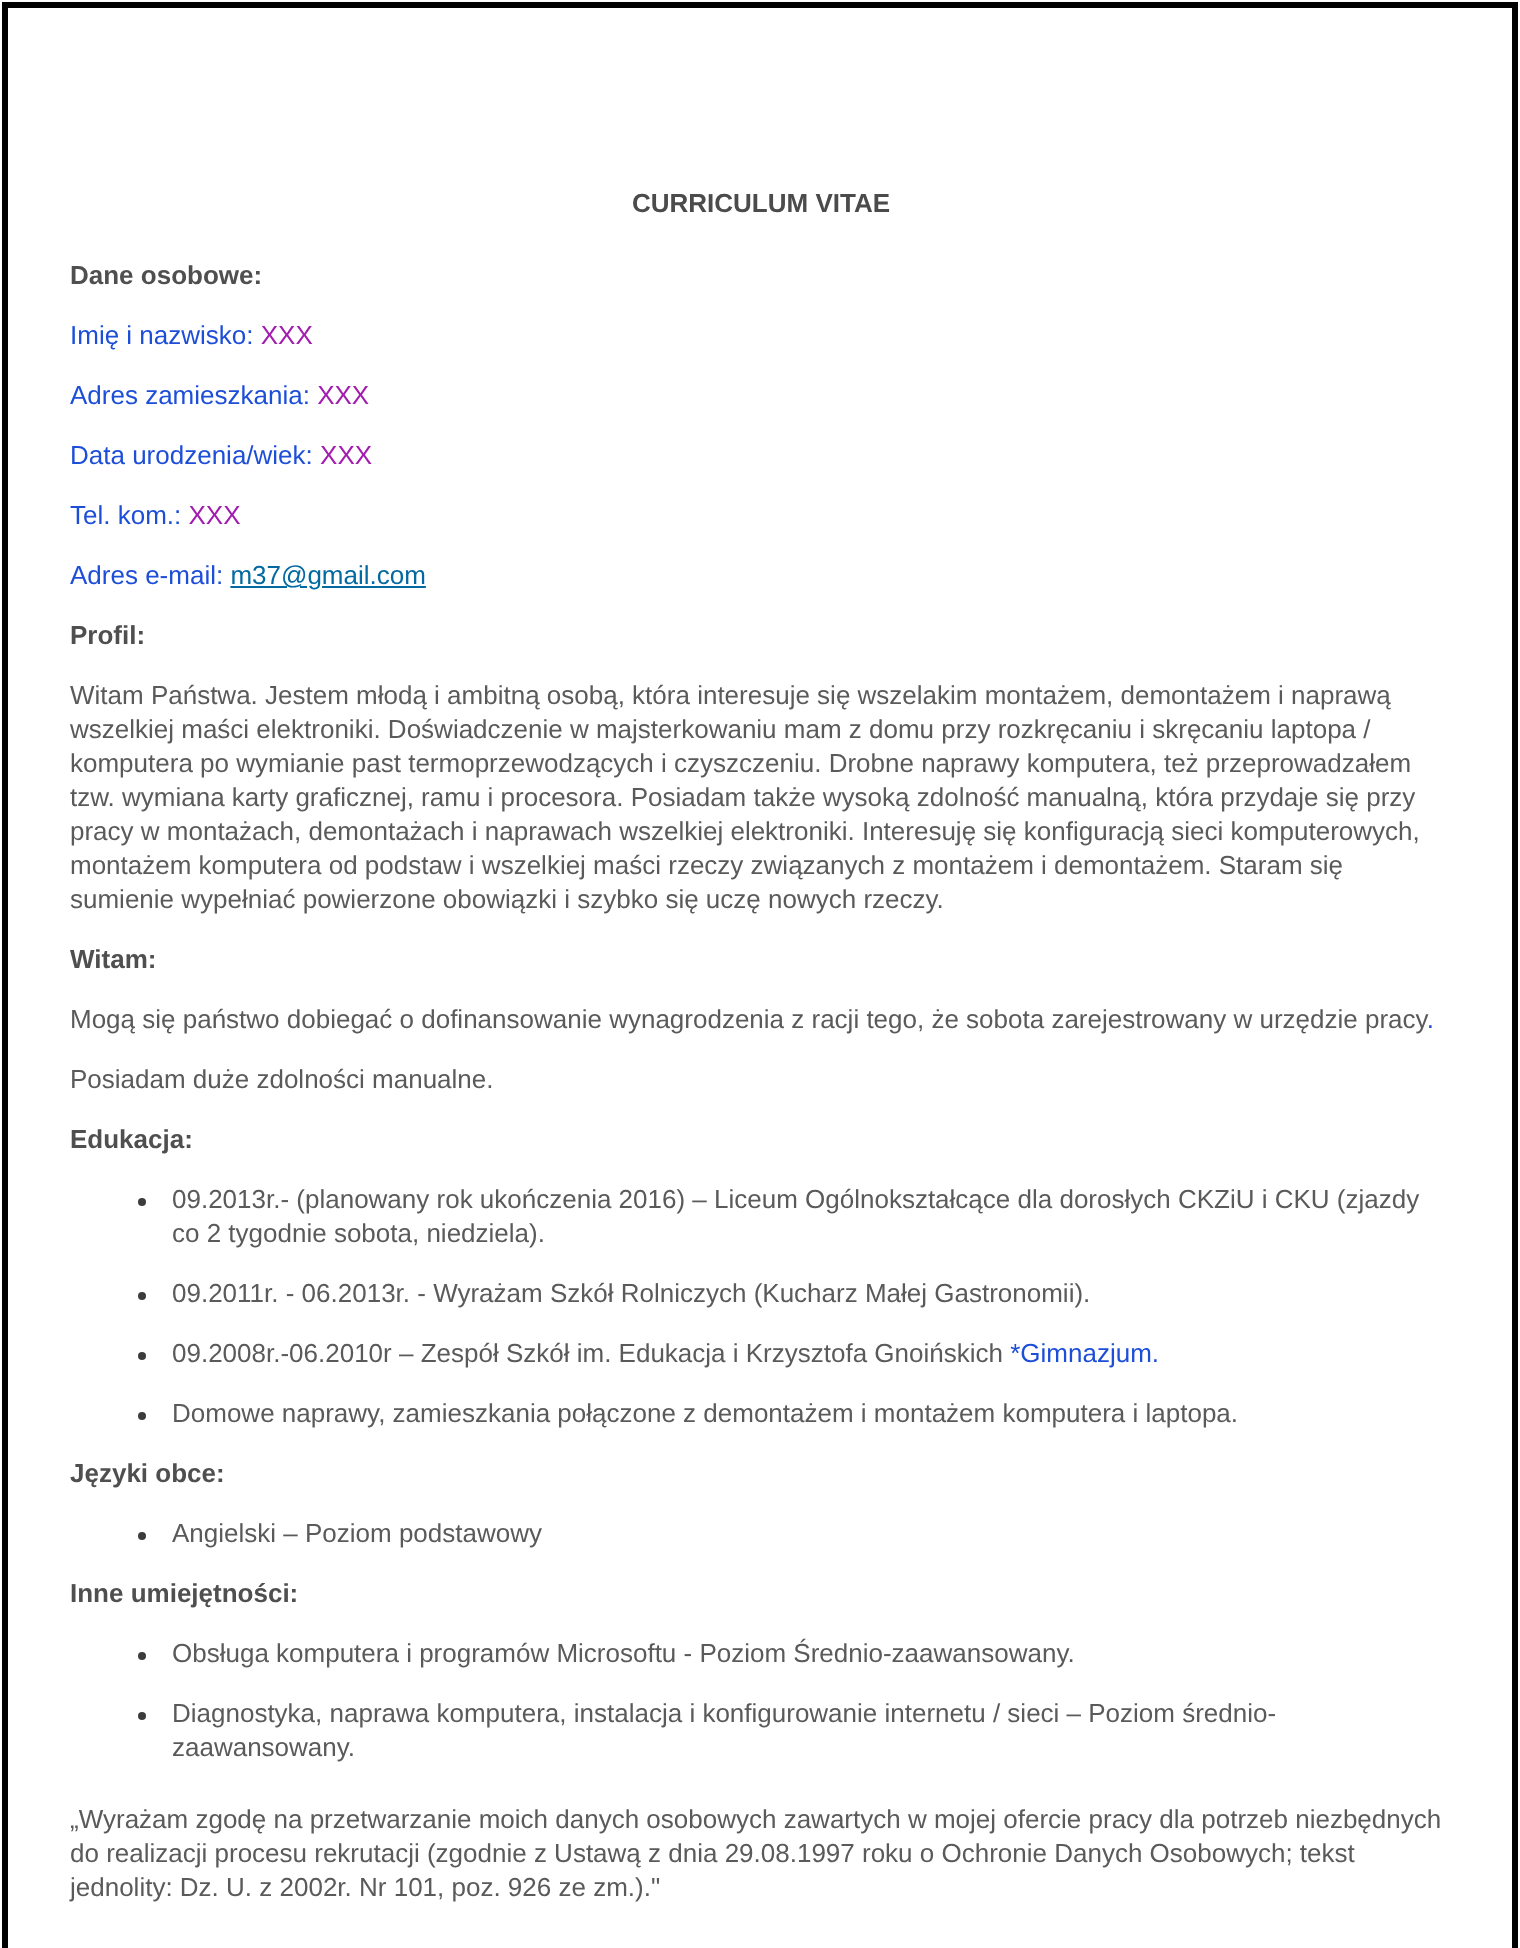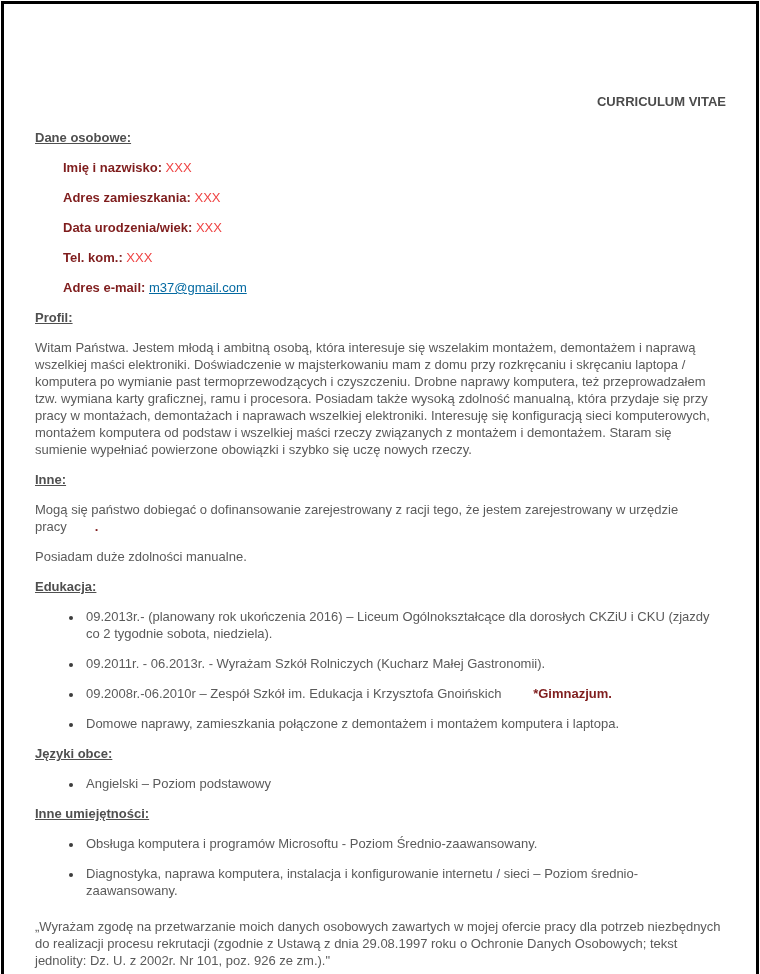--- a/index.html
+++ b/index.html
@@ -18,39 +18,37 @@
     background: #ffffff;
     color: #5a5a5a;
     font-family: "Liberation Sans", sans-serif;
     font-size: 13px;
     line-height: 17px;
   }
   .title {
     font-size: 13px;
     font-weight: bold;
     color: #4b4b4b;
-    text-align: right;
+    text-align: center;
     margin: 0 0 19px 0;
   }
   .heading {
     font-weight: bold;
     color: #4f4f4f;
     margin: 13px 0;
-    text-decoration: underline;
   }
   .field {
     margin: 13px 0;
   }
   .label, .b {
-    font-weight: bold;
-    color: #7f1d1d;
-    margin-left: 28px;
+    font-weight: normal;
+    color: #1d4ed8;
   }
   .value {
-    color: #ef4444;
+    color: #a21caf;
   }
   .email {
     color: #0369a1;
     text-decoration: underline;
     cursor: pointer;
   }
   .para {
     margin: 13px 0;
   }
   ul.bullets {
@@ -103,22 +101,22 @@
   </p>
 
   <p class="field">
     <span class="label">Adres e-mail:</span>
     <a class="email" href="#">m37@gmail.com</a>
   </p>
 
   <p class="heading">Profil:</p>
   <p class="para">Witam Państwa. Jestem młodą i ambitną osobą, która interesuje się wszelakim montażem, demontażem i naprawą wszelkiej maści elektroniki. Doświadczenie w majsterkowaniu mam z domu przy rozkręcaniu i skręcaniu laptopa / komputera po wymianie past termoprzewodzących i czyszczeniu. Drobne naprawy komputera, też przeprowadzałem tzw. wymiana karty graficznej, ramu i procesora. Posiadam także wysoką zdolność manualną, która przydaje się przy pracy w montażach, demontażach i naprawach wszelkiej elektroniki. Interesuję się konfiguracją sieci komputerowych, montażem komputera od podstaw i wszelkiej maści rzeczy związanych z montażem i demontażem. Staram się sumienie wypełniać powierzone obowiązki i szybko się uczę nowych rzeczy.</p>
 
-  <p class="heading">Inne:</p>
-  <p class="para"><span>Mogą się państwo dobiegać o dofinansowanie zarejestrowany z racji tego, że jestem zarejestrowany w urzędzie pracy</span><span class="b">.</span></p>
+  <p class="heading">Witam:</p>
+  <p class="para"><span>Mogą się państwo dobiegać o dofinansowanie wynagrodzenia z racji tego, że sobota zarejestrowany w urzędzie pracy</span><span class="b">.</span></p>
   <p class="para">Posiadam duże zdolności manualne.</p>
 
   <p class="heading">Edukacja:</p>
   <ul class="bullets">
     <li><span>09.2013r.- (planowany rok ukończenia 2016) – Liceum Ogólnokształcące dla dorosłych CKZiU i CKU (zjazdy co 2 tygodnie sobota, niedziela).</span></li>
     <li><span>09.2011r. - 06.2013r. - Wyrażam Szkół Rolniczych (Kucharz Małej Gastronomii).</span></li>
     <li>
       <span>09.2008r.-06.2010r – Zespół Szkół im. Edukacja i Krzysztofa Gnoińskich</span>
       <span class="b">*Gimnazjum.</span>
     </li>

